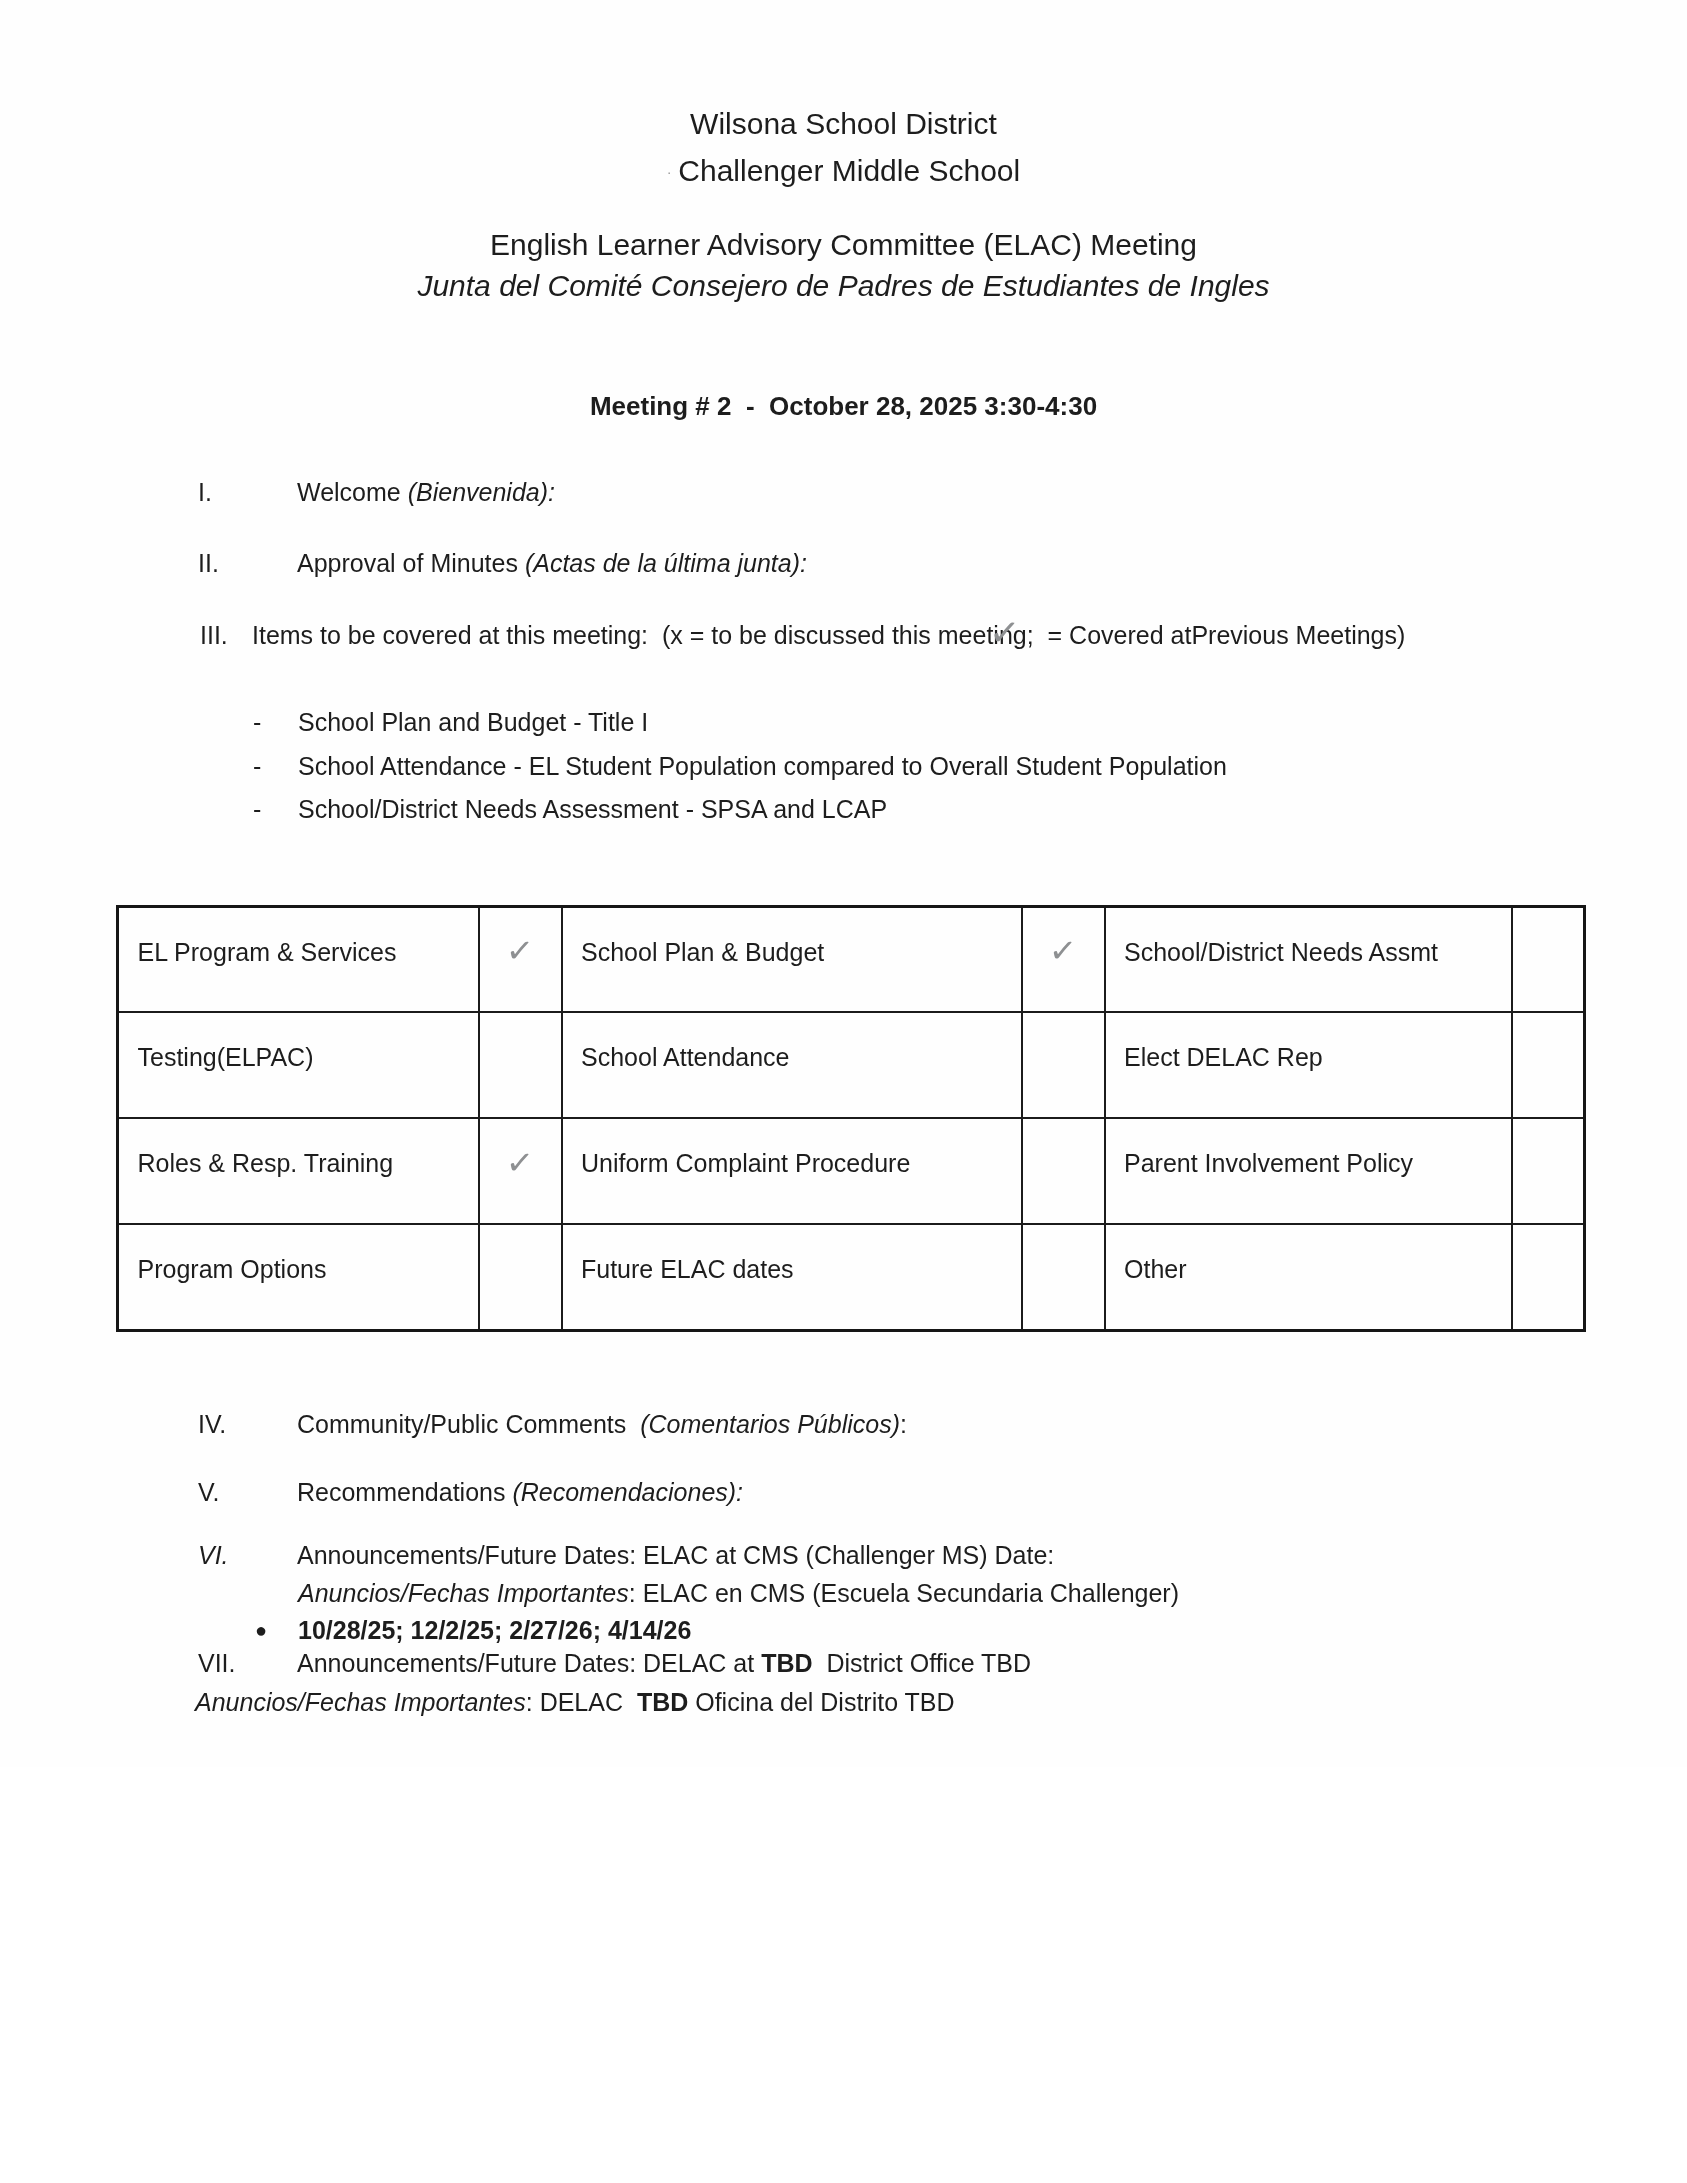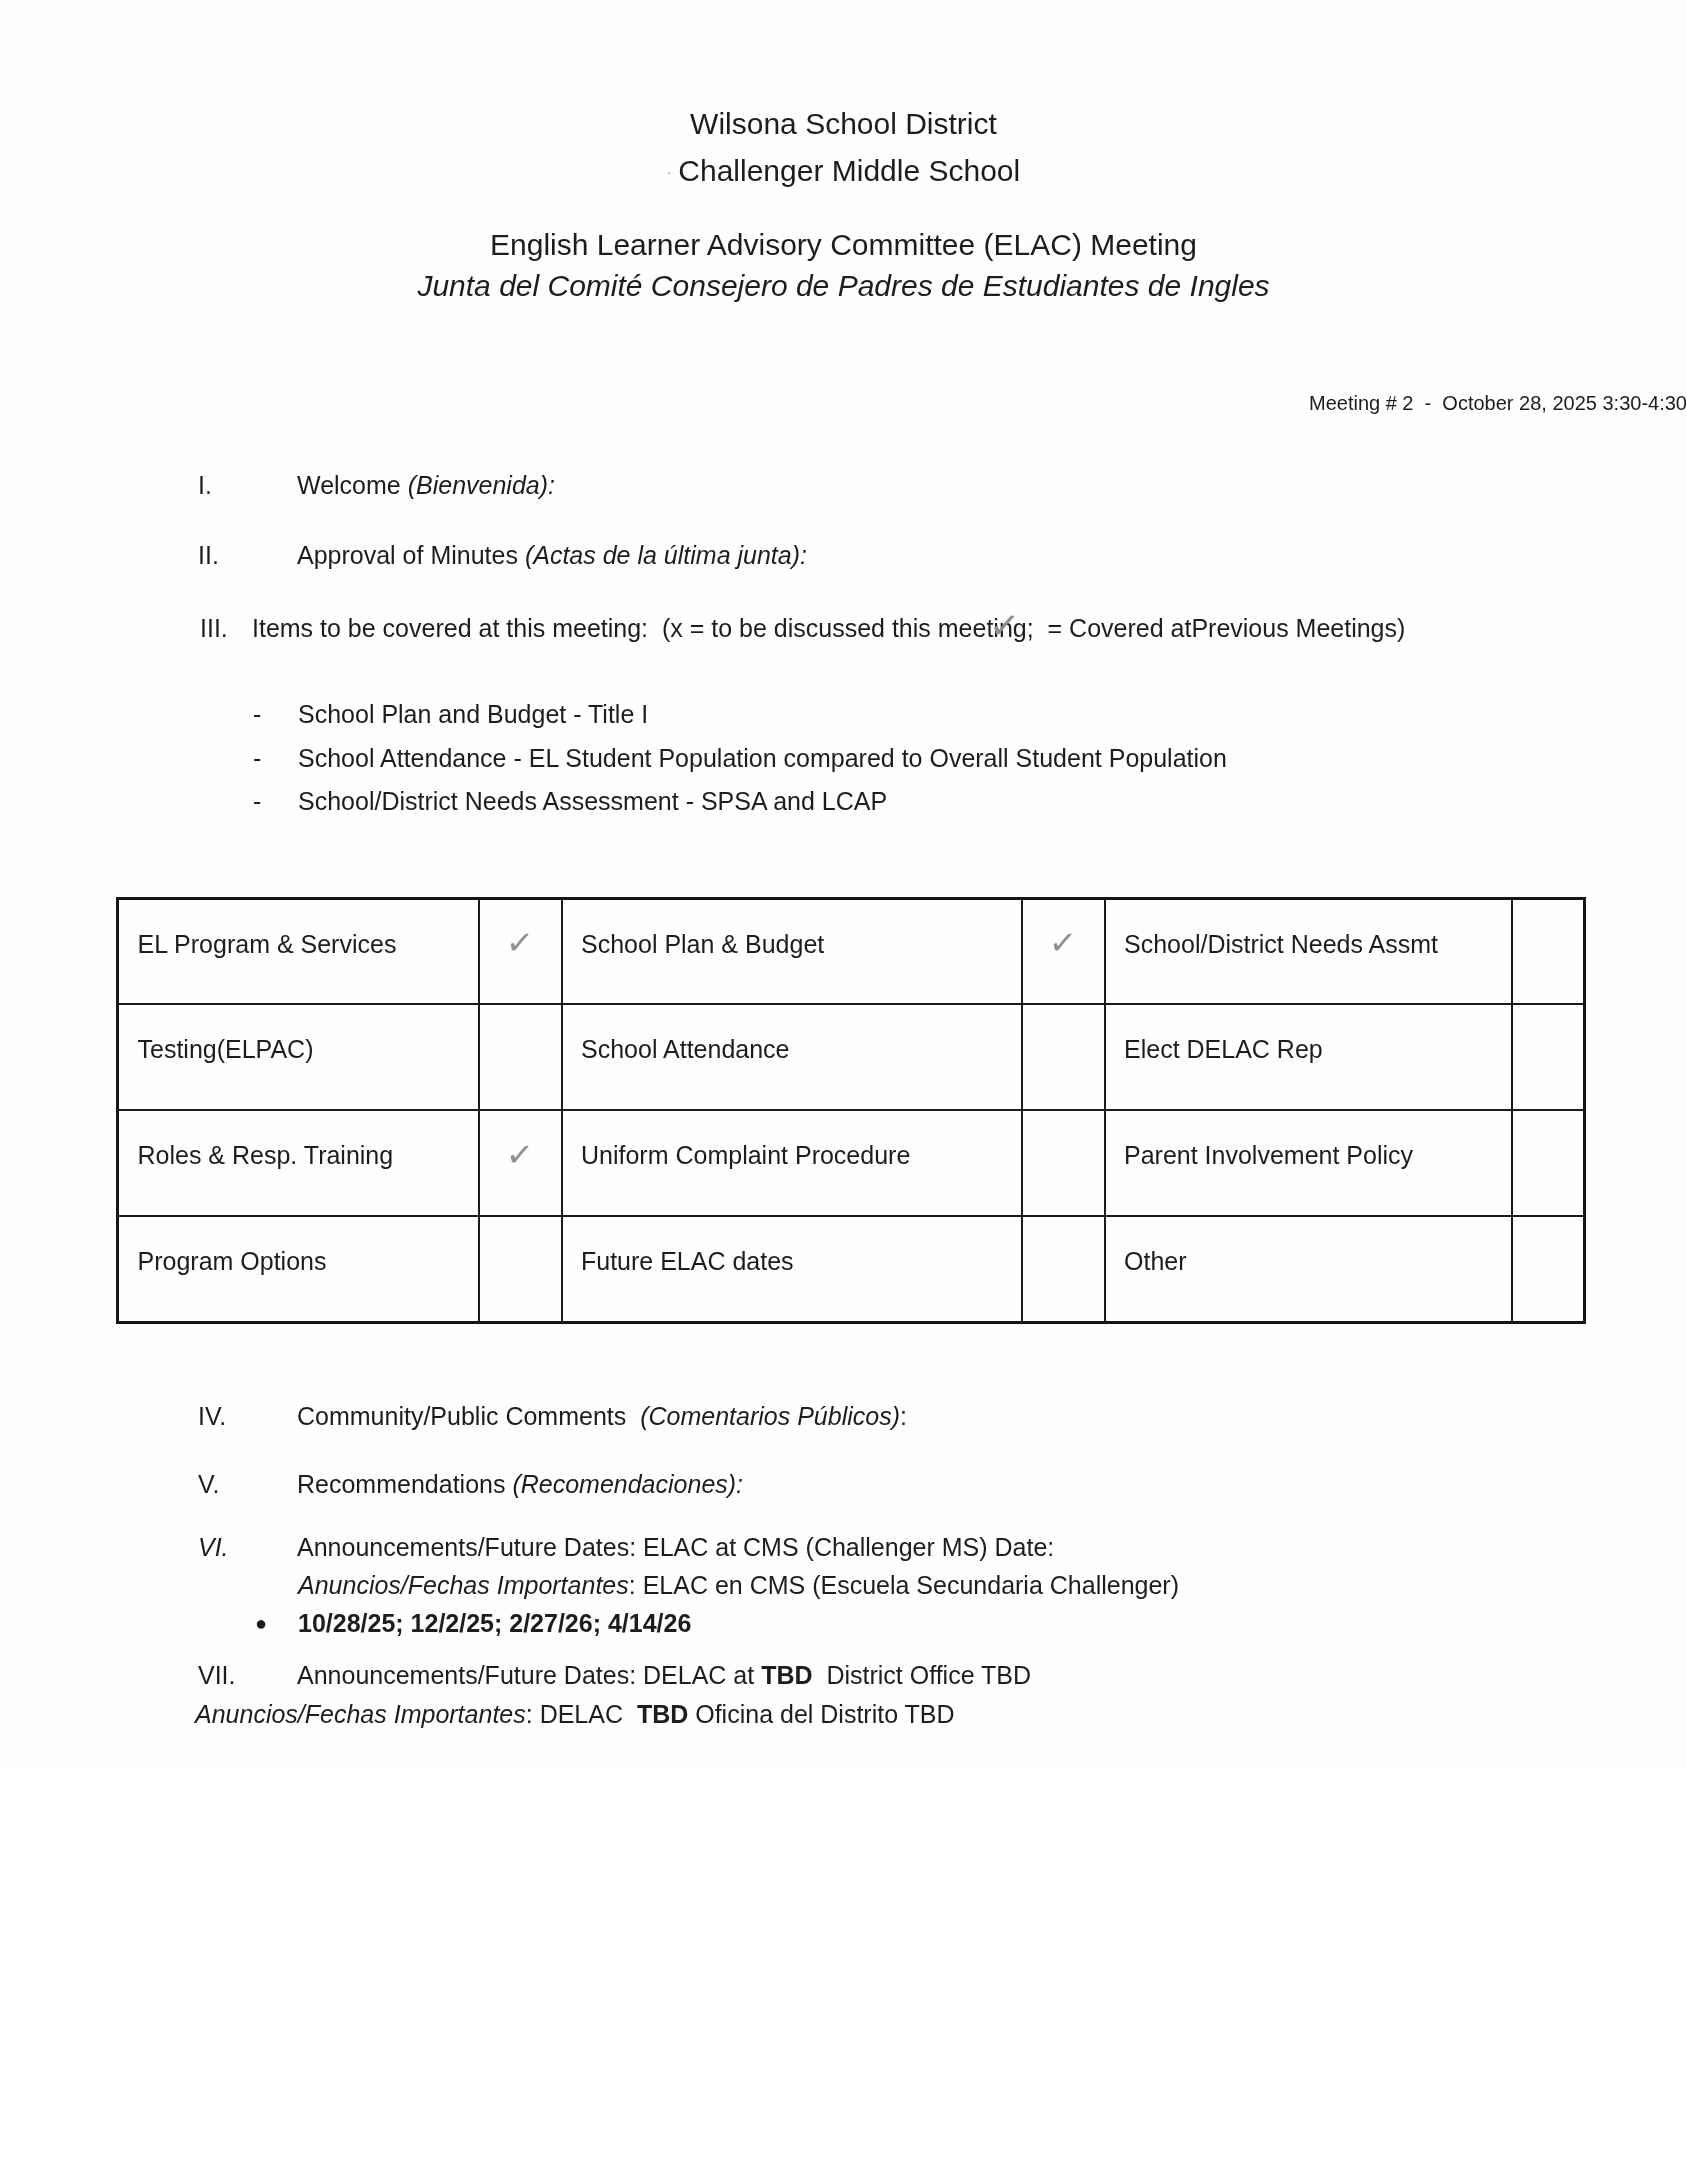--- a/index.html
+++ b/index.html
@@ -8,21 +8,21 @@
     font-family:"Liberation Sans","DejaVu Sans",sans-serif;
     font-size:25px;line-height:1.3;position:relative;box-sizing:border-box;
     padding-top:107px;overflow:hidden;
   }
   .t{white-space:pre-wrap;}
   .center{text-align:center;}
   .h{font-size:30px;line-height:1.15;}
   .bold{font-weight:bold;}
   .it{font-style:italic;}
   .scan-dot{color:#9a9a9a;font-size:14.6px;vertical-align:middle;margin-right:6.6px;}
-  .meeting-line{font-size:20px;font-weight:normal;text-align:right;}
+  .meeting-line{font-size:26px;font-weight:bold;}
   
   .agenda-item{margin-left:198px;padding-left:99px;text-indent:-99px;}
   .agenda-item .numeral{display:inline-block;width:99px;text-indent:0;}
   .agenda-item3{margin-left:200px;padding-left:52px;text-indent:-52px;line-height:1.62;}
   .agenda-item3 .numeral3{display:inline-block;width:52px;text-indent:0;}
   .check-inline{color:#8e9092;font-size:37px;line-height:0;vertical-align:-4px;display:inline-block;transform:rotate(4deg);}
   .dash-item{margin-left:253px;padding-left:45px;text-indent:-45px;margin-bottom:11.2px;}
   .dash-item .dash{display:inline-block;width:45px;text-indent:0;}
   .bullet-line{margin-left:255px;padding-left:43px;text-indent:-43px;font-weight:bold;}
   .bullet-line .bullet{display:inline-block;width:43px;text-indent:0;font-size:20px;vertical-align:2px;}
@@ -43,21 +43,21 @@
   .m-meeting{margin-top:86px;}
   .m-location{margin-top:36px;}
   .m-item1{margin-top:53px;}
   .m-item2{margin-top:38px;}
   .m-item3{margin-top:36px;}
   .m-dashlist{margin-top:50px;}
   .m-item4{margin-top:76px;}
   .m-item5{margin-top:36px;}
   .m-item6{margin-top:30px;}
   .m-line2{margin-top:5.3px;}
-  .m-item7{margin-top:20px;}
+  .m-item7{}
   .m-item7es{margin-top:6.6px;}
   .m-item8{margin-top:53px;}
   .m-clausura{margin-top:6.6px;}
 </style>
 </head>
 <body>
 
 <div class="page">
 
   <div class="center h">

